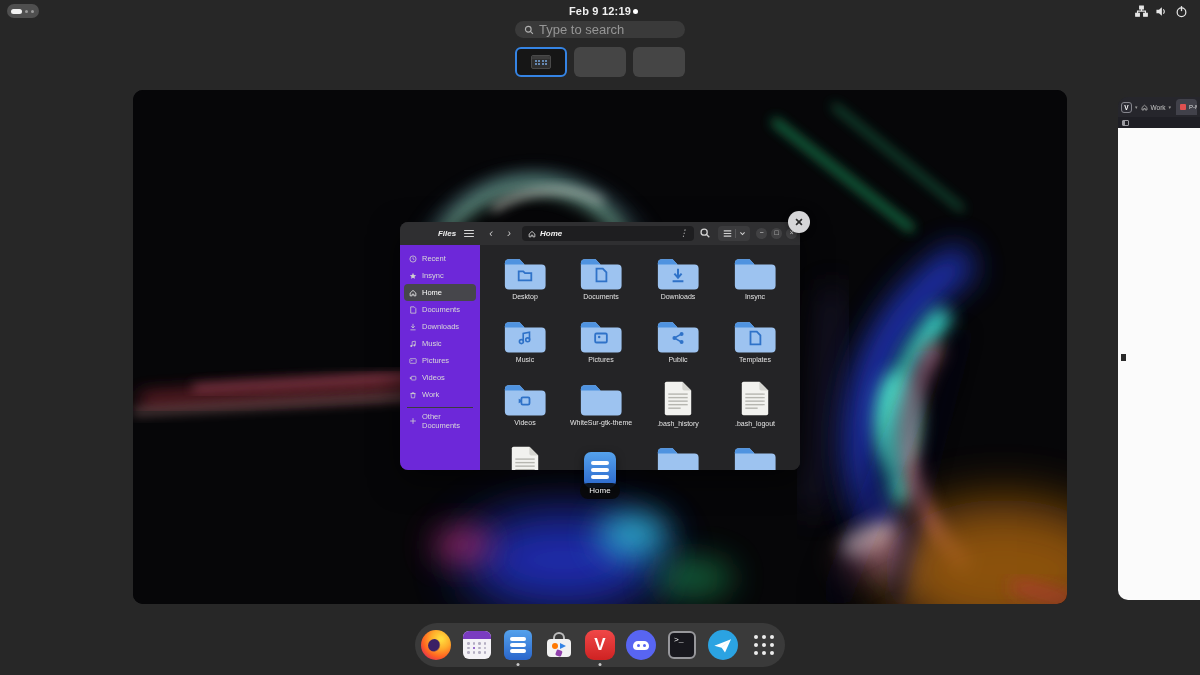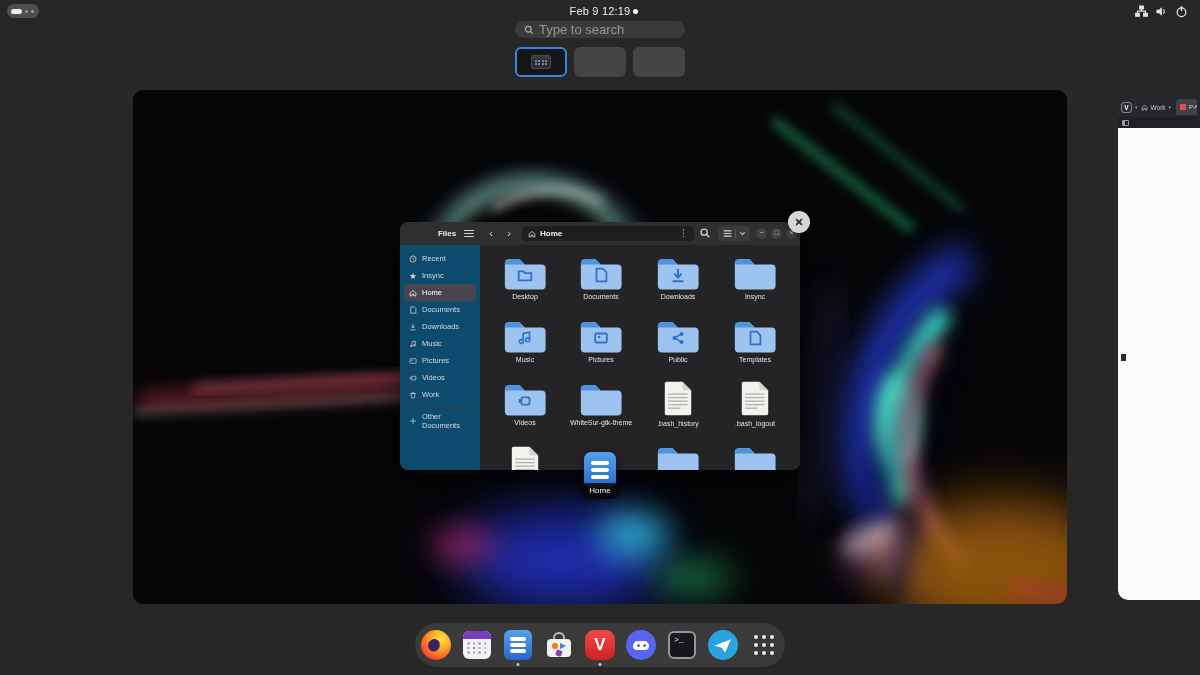--- a/index.html
+++ b/index.html
@@ -8,21 +8,21 @@
   .abs { position:absolute; }
   #stage { position:relative; width:1200px; height:675px; background:#272727; }
 
   
   #topbar { left:0; top:0; width:1200px; height:22px; }
   #ws-pill { left:7px; top:4px; width:32px; height:14px; background:#4f4f4f; border-radius:8px;
     display:flex; align-items:center; gap:3px; padding:0 4px; }
   #ws-pill .cur { width:11px; height:5px; background:#f2f2f2; border-radius:3px; }
   #ws-pill .dot { width:3px; height:3px; background:#9a9a9a; border-radius:50%; }
   #clock { left:0; right:0; top:0; height:22px; text-align:center; line-height:22px;
-    color:#f0f0f0; font-size:11px; font-weight:normal; letter-spacing:.2px; }
+    color:#f0f0f0; font-size:11px; font-weight:bold; letter-spacing:.2px; }
   #notif-dot { left:633px; top:9px; width:5px; height:5px; background:#fff; border-radius:50%; }
   #status { right:12px; top:0; height:22px; display:flex; align-items:center; gap:7px; }
   #status svg { display:block; }
 
   
   #searchbar { left:515px; top:21px; width:170px; height:17px; background:#3a3a3a;
     border-radius:9px; display:flex; align-items:center; gap:5px; padding:0 9px; }
   #searchbar .ph { color:#969696; font-size:13px; }
 
   
@@ -36,39 +36,39 @@
   .mini-win .dots i { width:2px; height:2px; background:#7aa8e0; border-radius:50%; }
 
   
   #preview { left:133px; top:90px; width:934px; height:514px; border-radius:10px; overflow:hidden;
     background:#060608; }
   #wallpaper { position:absolute; inset:0; }
 
   
   #fwin { left:267px; top:132px; width:400px; height:248px; border-radius:8px; overflow:hidden;
     background:#242426; box-shadow:0 10px 30px rgba(0,0,0,.55); }
-  #fwin-header { position:absolute; left:0; top:0; width:400px; height:23px; background:#2f2f31; }
+  #fwin-header { position:absolute; left:0; top:0; width:400px; height:23px; background:#2f2f31;font-style:italic; }
   #fwin-title { position:absolute; left:24px; top:0; width:46px; height:23px; line-height:23px;
     color:#ededed; font-size:8px; font-weight:bold; text-align:center; }
   .hamburger { position:absolute; left:64px; top:8px; width:10px; height:7px; }
   .hamburger i { display:block; height:1.4px; background:#d6d6d6; margin-bottom:1.4px; border-radius:1px; }
   .nav-chev { position:absolute; top:4px; width:14px; height:14px; color:#c9c9c9; font-size:11px;
     line-height:14px; text-align:center; }
   #addrbar { position:absolute; left:122px; top:4px; width:172px; height:15px; background:#1e1e20;
     border-radius:4px; display:flex; align-items:center; padding:0 6px; gap:4px; }
   #addrbar .loc { color:#f2f2f2; font-size:8px; font-weight:bold; flex:1; }
   .kebab { color:#cfcfcf; font-size:9px; line-height:15px; }
   #hdr-search { position:absolute; left:299px; top:5px; }
   #viewtoggle { position:absolute; left:318px; top:4px; width:32px; height:15px; background:#3b3b3d;
     border-radius:4px; display:flex; align-items:center; justify-content:center; gap:3px; }
   #viewtoggle .sep { width:1px; height:9px; background:#565658; }
   .winbtn { position:absolute; top:6px; width:11px; height:11px; border-radius:50%; background:#414143;
     color:#d8d8d8; font-size:7px; line-height:10px; text-align:center; }
 
-  #fwin-sidebar { position:absolute; left:0; top:23px; bottom:0; width:80px; background:#0c4a6e;
+  #fwin-sidebar { position:absolute; left:0; top:23px; bottom:0; width:80px; background:#6d28d9;
     padding:5px 4px; }
   .srow { height:17px; display:flex; align-items:center; gap:5px; padding:0 5px; border-radius:4px;
     color:#d8d8d8; font-size:7.5px; }
   .srow.sel { background:#46464b; color:#fff; }
   .srow svg { flex:0 0 auto; }
   .ssep { height:1px; background:#3c3c3e; margin:4px 3px; }
 
   #fwin-content { position:absolute; left:80px; top:23px; right:0; bottom:0; background:#242426; }
   .fitem { position:absolute; width:76px; text-align:center; }
   .fitem svg.fico { display:block; margin:0 auto; }

